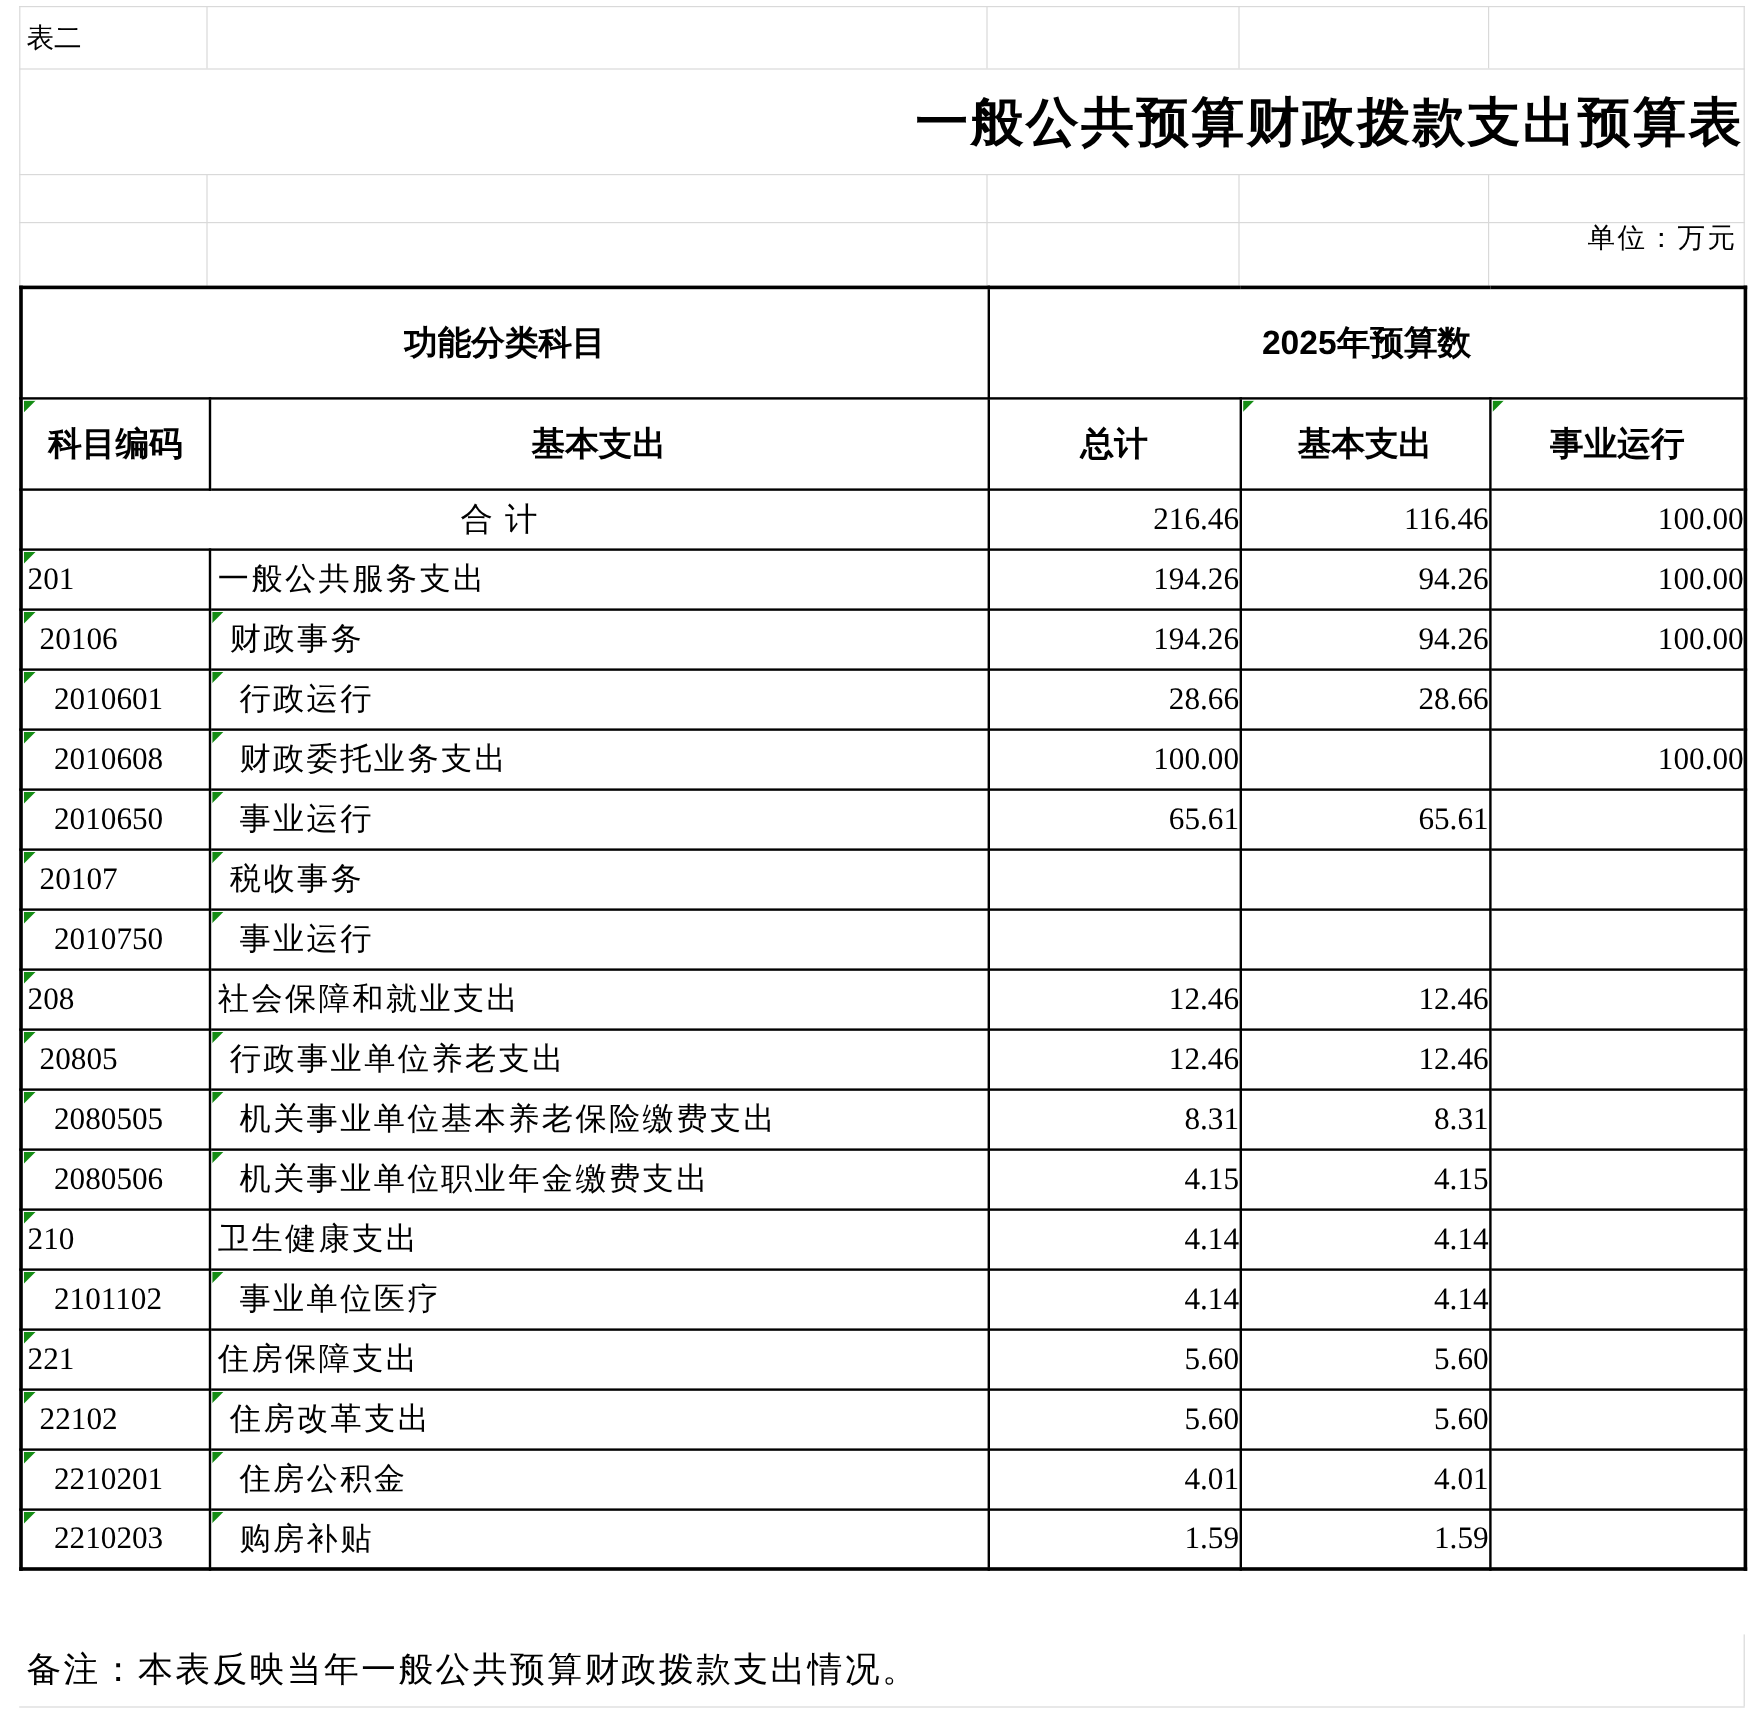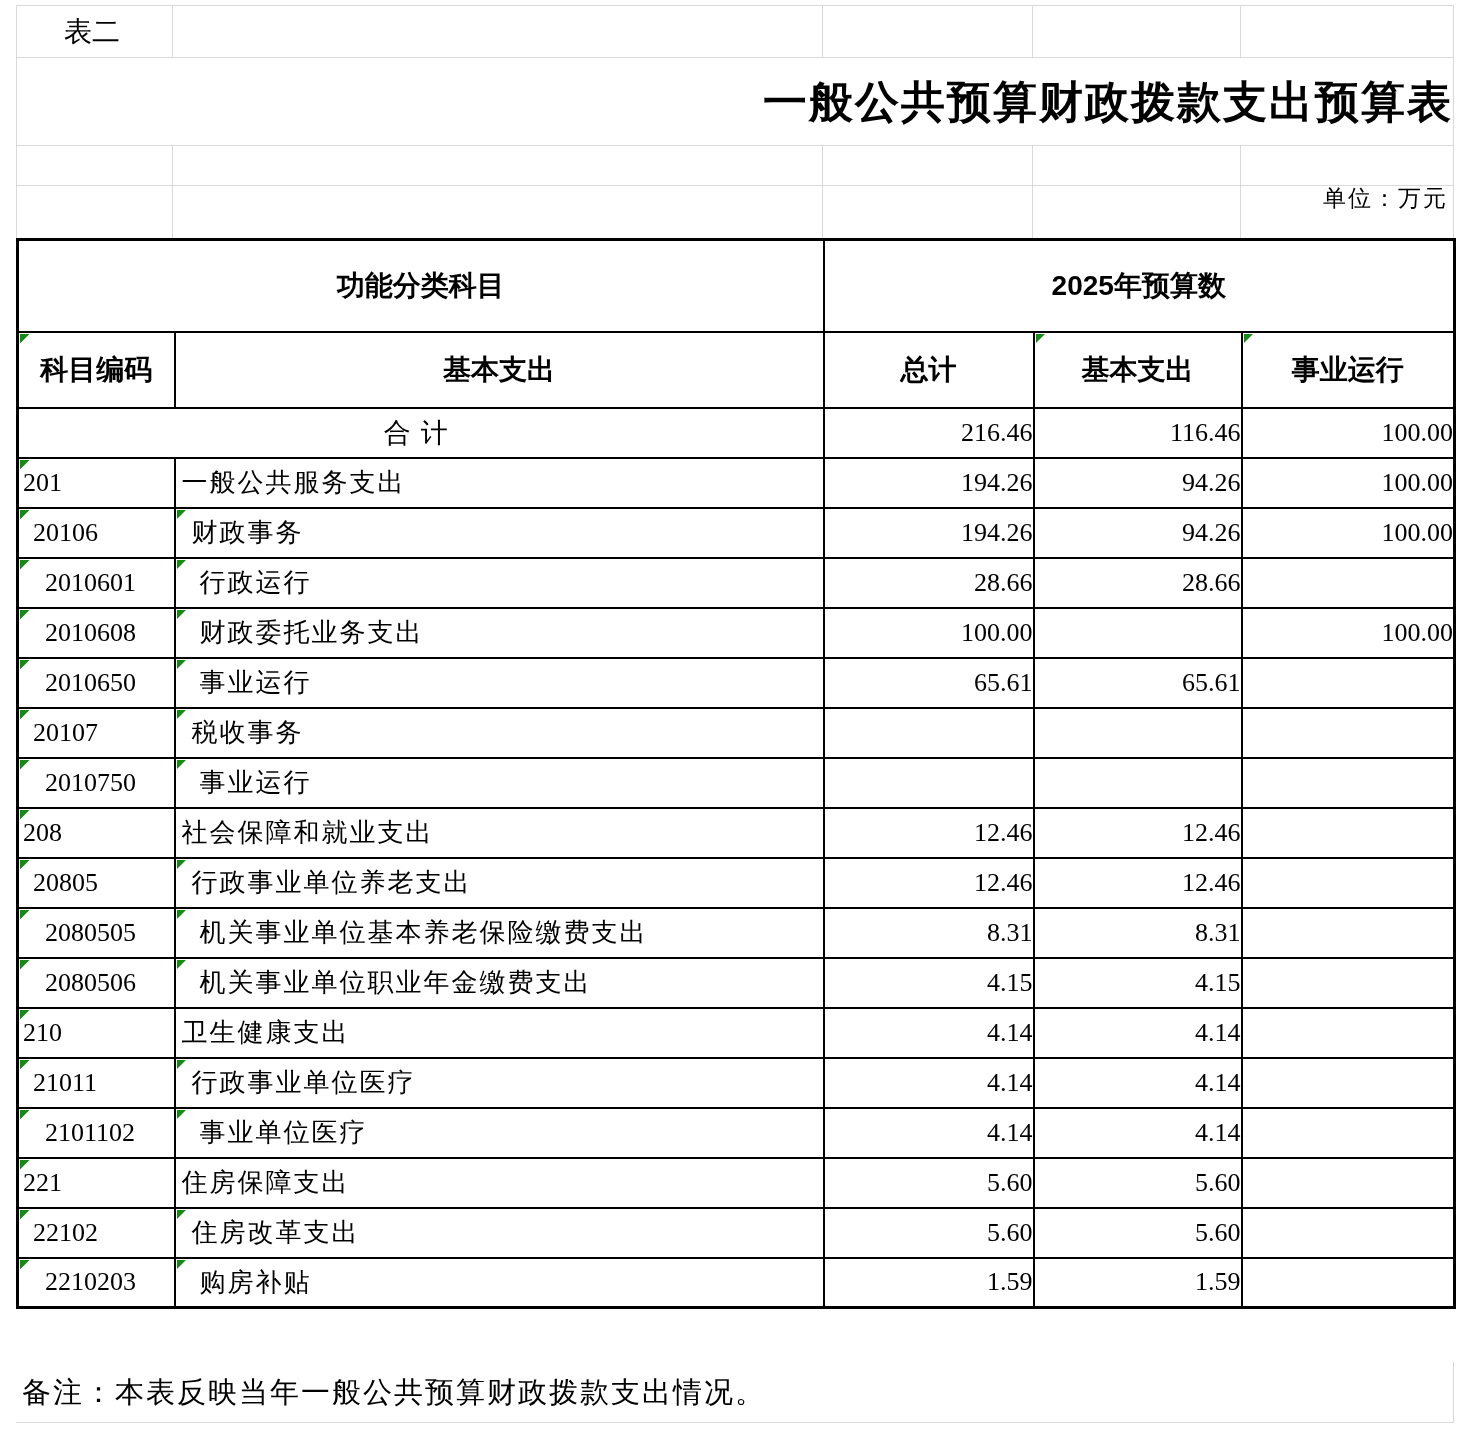--- a/index.html
+++ b/index.html
@@ -8,21 +8,21 @@
     font-family:"Liberation Serif", serif;color:#000;
     --flag-green:#148c14;
   }
   
   .gl{position:absolute;background:#d9d9d9;}
   .gl.h{height:1px;}
   .gl.v{width:1px;}
 
   .sheet-label{
     position:absolute;left:22px;top:10px;width:140px;height:44px;line-height:44px;
-    font-size:28px;font-family:Liberation Serif, serif;text-align:center;
+    font-size:23px;font-family:Liberation Serif, serif;
   }
   .page-title{
     position:absolute;left:16px;top:57px;width:1437px;height:88px;line-height:92px;
     text-align:right;font-size:44px;font-weight:bold;letter-spacing:2px;
     font-family:"Liberation Serif",serif;
   }
   .unit-note{
     position:absolute;right:20px;top:178px;height:42px;line-height:42px;
     font-size:23px;letter-spacing:2px;font-family:"Liberation Serif",serif;
   }
@@ -202,45 +202,45 @@
           <td class="num-cell"></td>
         </tr>
         <tr class="data-row">
           <td class="code-cell lvl1"><span class="flag"></span>210</td>
           <td class="name-cell lvl1">卫生健康支出</td>
           <td class="num-cell">4.14</td>
           <td class="num-cell">4.14</td>
           <td class="num-cell"></td>
         </tr>
         <tr class="data-row">
-          <td class="code-cell lvl2"><span class="flag"></span>21011</td>
-          <td class="name-cell lvl2"><span class="flag"></span>行政事业单位医疗</td>
-          <td class="num-cell">4.14</td>
-          <td class="num-cell">4.14</td>
-          <td class="num-cell"></td>
-        </tr>
-        <tr class="data-row">
           <td class="code-cell lvl3"><span class="flag"></span>2101102</td>
           <td class="name-cell lvl3"><span class="flag"></span>事业单位医疗</td>
           <td class="num-cell">4.14</td>
           <td class="num-cell">4.14</td>
           <td class="num-cell"></td>
         </tr>
         <tr class="data-row">
           <td class="code-cell lvl1"><span class="flag"></span>221</td>
           <td class="name-cell lvl1">住房保障支出</td>
           <td class="num-cell">5.60</td>
           <td class="num-cell">5.60</td>
           <td class="num-cell"></td>
         </tr>
         <tr class="data-row">
           <td class="code-cell lvl2"><span class="flag"></span>22102</td>
           <td class="name-cell lvl2"><span class="flag"></span>住房改革支出</td>
           <td class="num-cell">5.60</td>
           <td class="num-cell">5.60</td>
+          <td class="num-cell"></td>
+        </tr>
+        <tr class="data-row">
+          <td class="code-cell lvl3"><span class="flag"></span>2210201</td>
+          <td class="name-cell lvl3"><span class="flag"></span>住房公积金</td>
+          <td class="num-cell">4.01</td>
+          <td class="num-cell">4.01</td>
           <td class="num-cell"></td>
         </tr>
         <tr class="data-row">
           <td class="code-cell lvl3"><span class="flag"></span>2210203</td>
           <td class="name-cell lvl3"><span class="flag"></span>购房补贴</td>
           <td class="num-cell">1.59</td>
           <td class="num-cell">1.59</td>
           <td class="num-cell"></td>
         </tr>
       </tbody>

